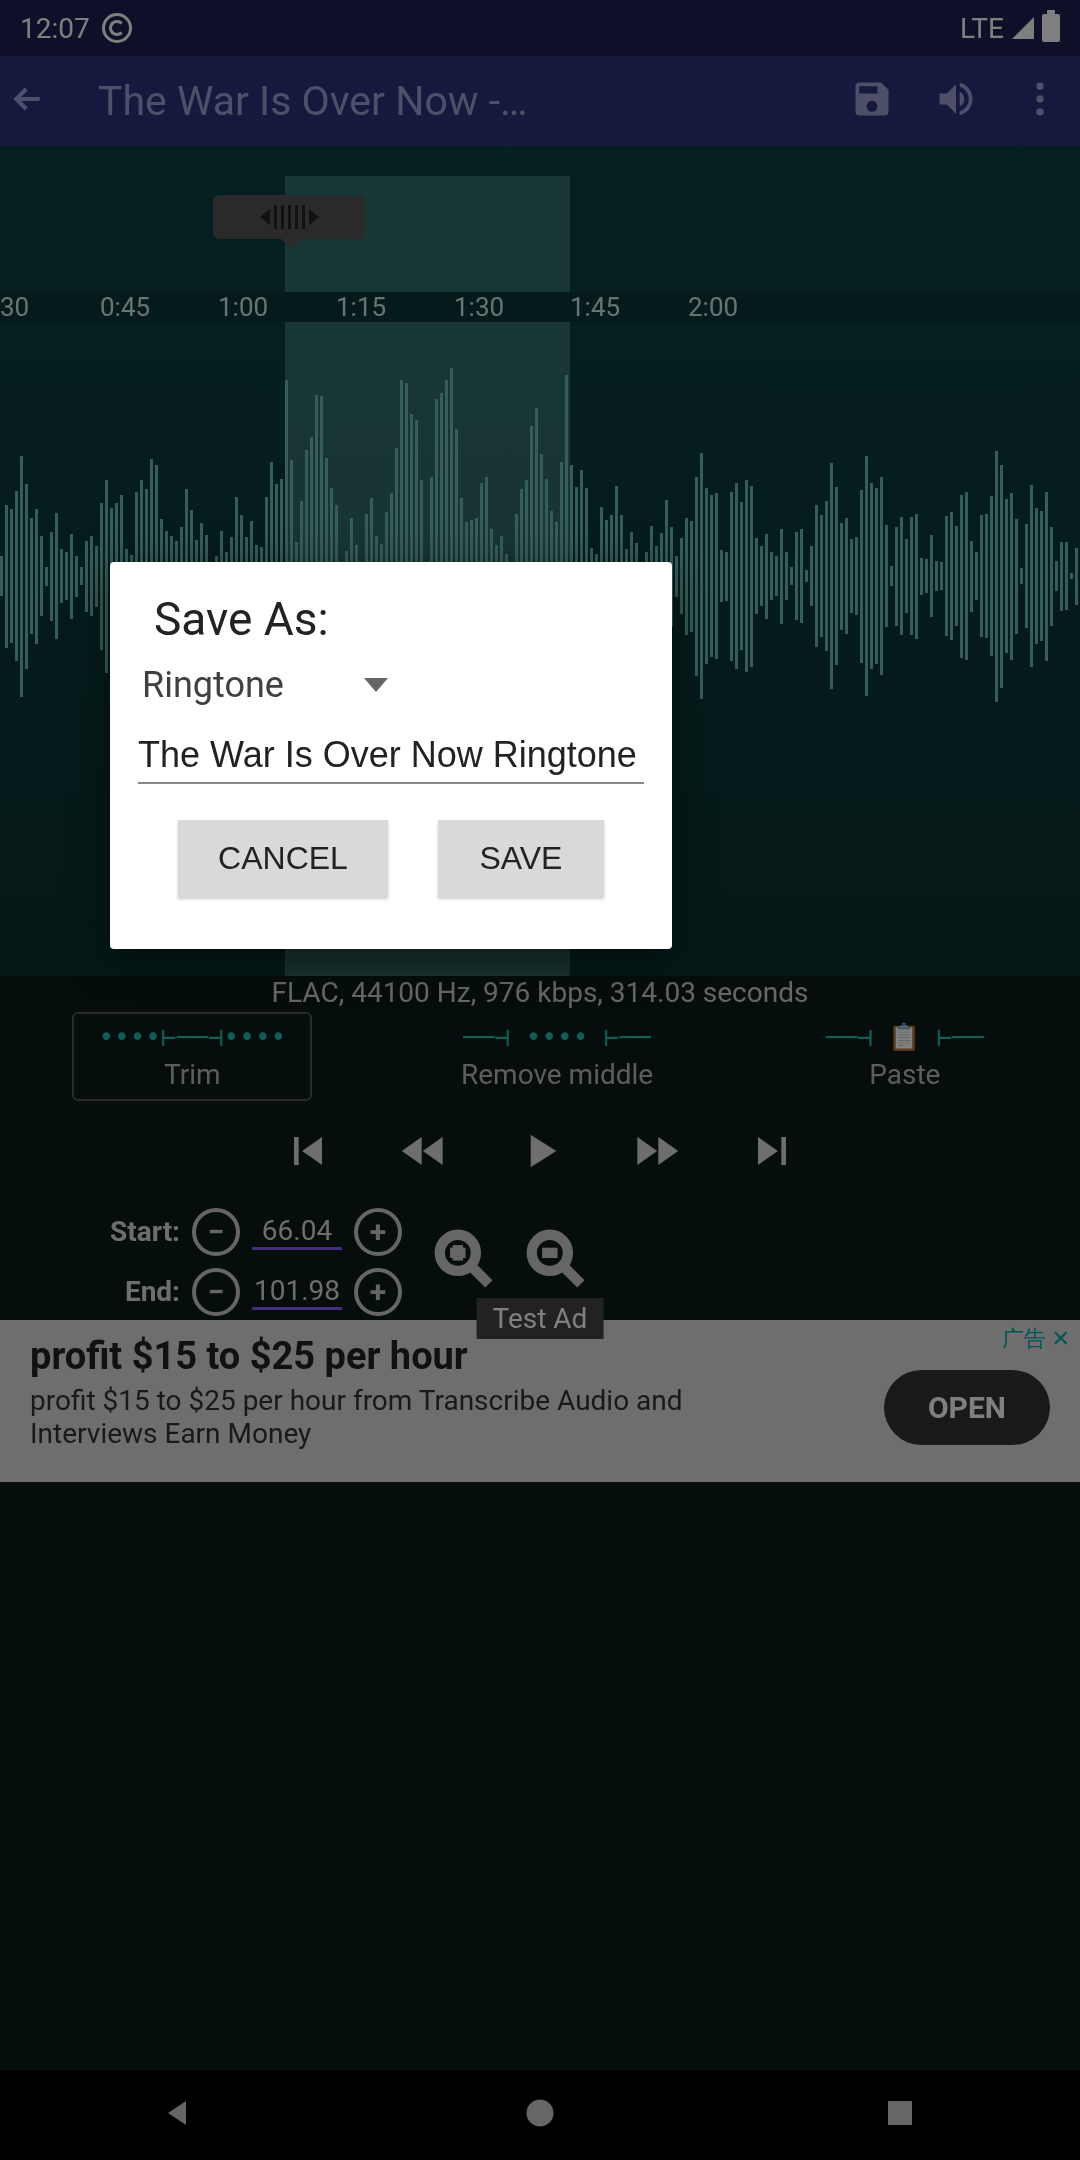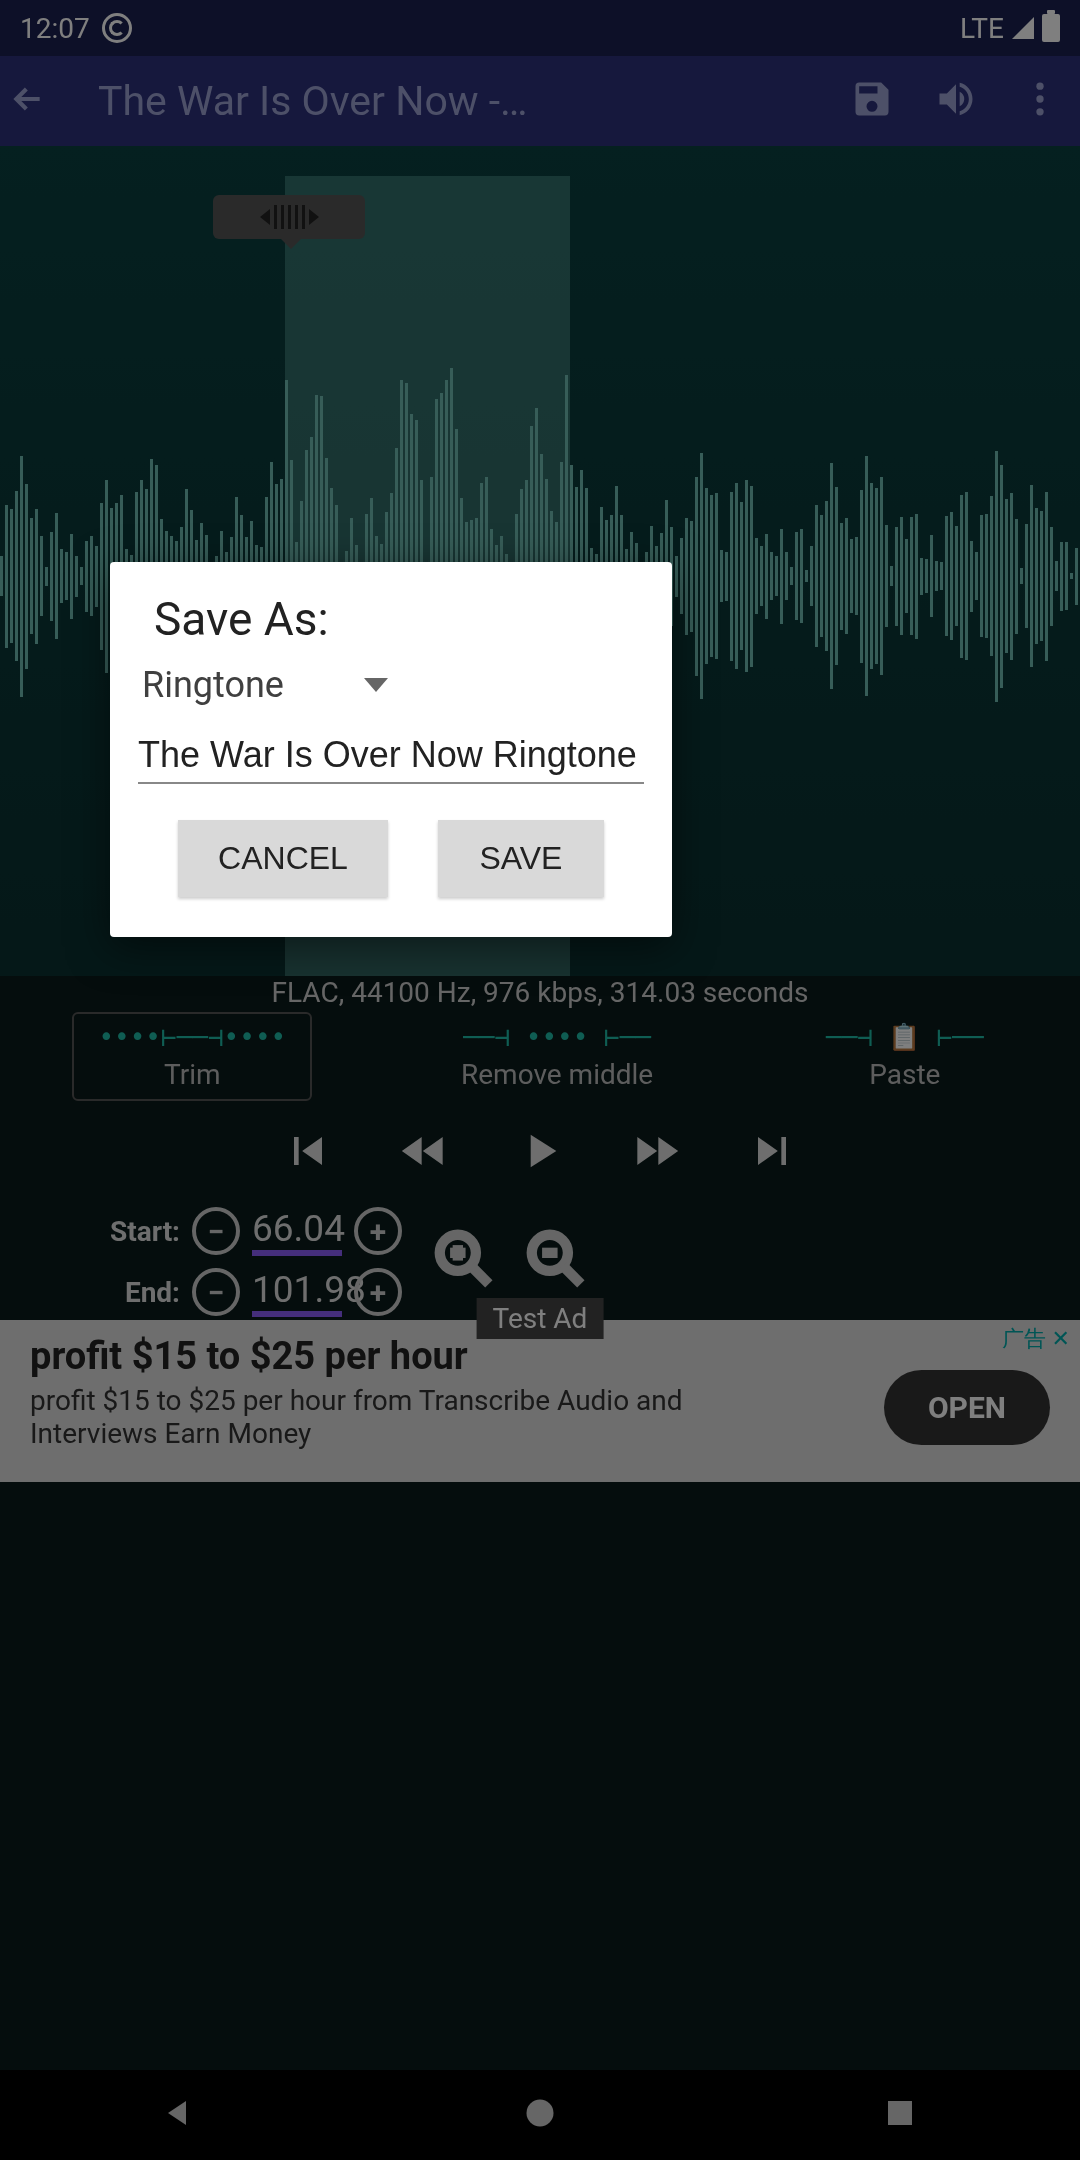--- a/index.html
+++ b/index.html
@@ -51,42 +51,42 @@
   
   .playback { position: absolute; top: 1108px; left: 0; right: 0; height: 90px; display: flex; justify-content: center; gap: 60px; align-items: center; z-index: 3; }
   .playback svg { width: 56px; height: 56px; fill: #ddd; }
   
   
   .trim-panel { position: absolute; top: 1204px; left: 0; right: 0; height: 115px; display: flex; align-items: center; color: #ddd; font-size: 28px; z-index: 3; }
   .trim-left { display: flex; flex-direction: column; gap: 12px; padding-left: 100px; }
   .trim-row { display: flex; align-items: center; gap: 12px; }
   .trim-row .lbl { width: 80px; text-align: right; font-weight: bold; }
   .circ-btn { width: 48px; height: 48px; border: 4px solid #ccc; border-radius: 50%; display: flex; align-items: center; justify-content: center; color: #ccc; font-size: 30px; font-weight: bold; }
-  .trim-val { width: 90px; text-align: center; border-bottom: 6px solid #8b5cf6; font-size: 37px; }
+  .trim-val { width: 90px; text-align: center; border-bottom: 3px solid #8b5cf6; font-size: 28px; }
   .len-col { border-left: 2px solid #555; padding: 6px 20px; margin-left: 6px; display: flex; flex-direction: column; gap: 18px; font-weight: bold; }
   .zoom-col { display: flex; gap: 30px; margin-left: 30px; }
   .zoom-col svg { width: 62px; height: 62px; fill: none; stroke: #ccc; stroke-width: 4; }
   
   
   .ad-area { position: absolute; top: 1320px; left: 0; right: 0; height: 162px; background: #ddd; z-index: 3; padding: 14px 30px; }
   .ad-tag { position: absolute; top: -22px; left: 50%; transform: translateX(-50%); background: #444; color: #fff; padding: 4px 16px; font-size: 28px; }
   .ad-info { position: absolute; top: 4px; right: 10px; color: #0aa; font-size: 22px; margin-left: 22px; }
   .ad-headline { font-size: 38px; font-weight: bold; color: #222; }
   .ad-body { font-size: 28px; color: #333; margin-top: 6px; max-width: 740px; }
   .ad-open { position: absolute; right: 30px; top: 50px; background: #333; color: #fff; border-radius: 40px; padding: 20px 44px; font-size: 30px; font-weight: bold; }
   
   
   .nav-bar { position: absolute; bottom: 0; left: 0; right: 0; height: 90px; background: #000; display: flex; justify-content: space-around; align-items: center; z-index: 3; }
   .nav-bar .nb { width: 36px; height: 36px; }
   
   
   .dim { position: absolute; inset: 0; background: rgba(0,0,0,0.5); z-index: 10; }
   
   
-  .dialog { position: absolute; top: 562px; left: 110px; width: 562px; background: #fff; z-index: 20; padding: 30px 28px 40px 28px; border-radius: 4px; box-shadow: 0 10px 40px rgba(0,0,0,0.5); }
+  .dialog { position: absolute; top: 562px; left: 110px; width: 562px; background: #fff; z-index: 20; padding: 30px 28px 52px 28px; border-radius: 4px; box-shadow: 0 10px 40px rgba(0,0,0,0.5); }
   .dialog-title { font-size: 46px; color: #222; padding-left: 16px; margin-bottom: 12px; }
   .dlg-label { font-size: 30px; color: #444; }
   .type-row { display: flex; align-items: center; gap: 80px; padding: 6px 4px 10px 4px; }
   .type-val { font-size: 36px; color: #404040; }
   .tri-down { width: 0; height: 0; border-left: 12px solid transparent; border-right: 12px solid transparent; border-top: 14px solid #666; }
   .name-input-wrap { border-bottom: 2px solid #888; margin: 18px 0 36px 0; padding-bottom: 6px; }
   .name-input { border: none; outline: none; font-size: 36px; width: 100%; color: #222; }
   .dlg-btn-row { display: flex; justify-content: center; gap: 50px; }
   .dlg-btn { background: #d9d9d9; border: none; padding: 20px 40px; font-size: 32px; color: #222; box-shadow: 0 2px 3px rgba(0,0,0,0.2); min-width: 166px; }
 </style>
@@ -348,20 +348,29 @@
         <div class="wave-bar" style="height:136px"></div>
         <div class="wave-bar" style="height:130px"></div>
         <div class="wave-bar" style="height:169px"></div>
         <div class="wave-bar" style="height:99px"></div>
         <div class="wave-bar" style="height:30px"></div>
         <div class="wave-bar" style="height:69px"></div>
         <div class="wave-bar" style="height:68px"></div>
         <div class="wave-bar" style="height:6px"></div>
         <div class="wave-bar" style="height:57px"></div>
       </div>
+    <div class="timeline-ruler">
+      <span class="ruler-tick" style="left:0px">30</span>
+      <span class="ruler-tick" style="left:100px">0:45</span>
+      <span class="ruler-tick" style="left:218px">1:00</span>
+      <span class="ruler-tick" style="left:336px">1:15</span>
+      <span class="ruler-tick" style="left:454px">1:30</span>
+      <span class="ruler-tick" style="left:570px">1:45</span>
+      <span class="ruler-tick" style="left:688px">2:00</span>
+    </div>
   </div>
   <div class="handle">
     <span class="arrow-l"></span>
     <span class="grip"></span>
       <span class="grip"></span>
       <span class="grip"></span>
       <span class="grip"></span>
       <span class="grip"></span>
     <span class="arrow-r"></span>
   </div>

